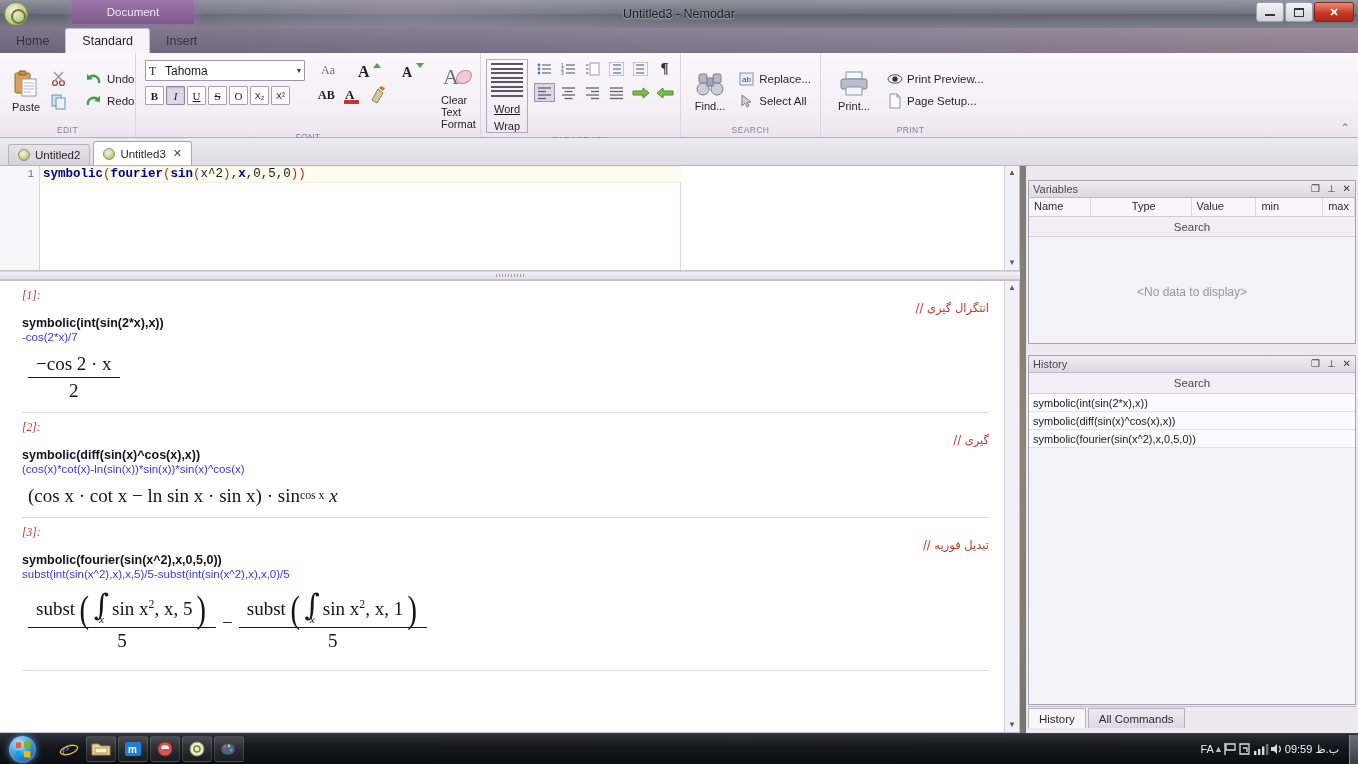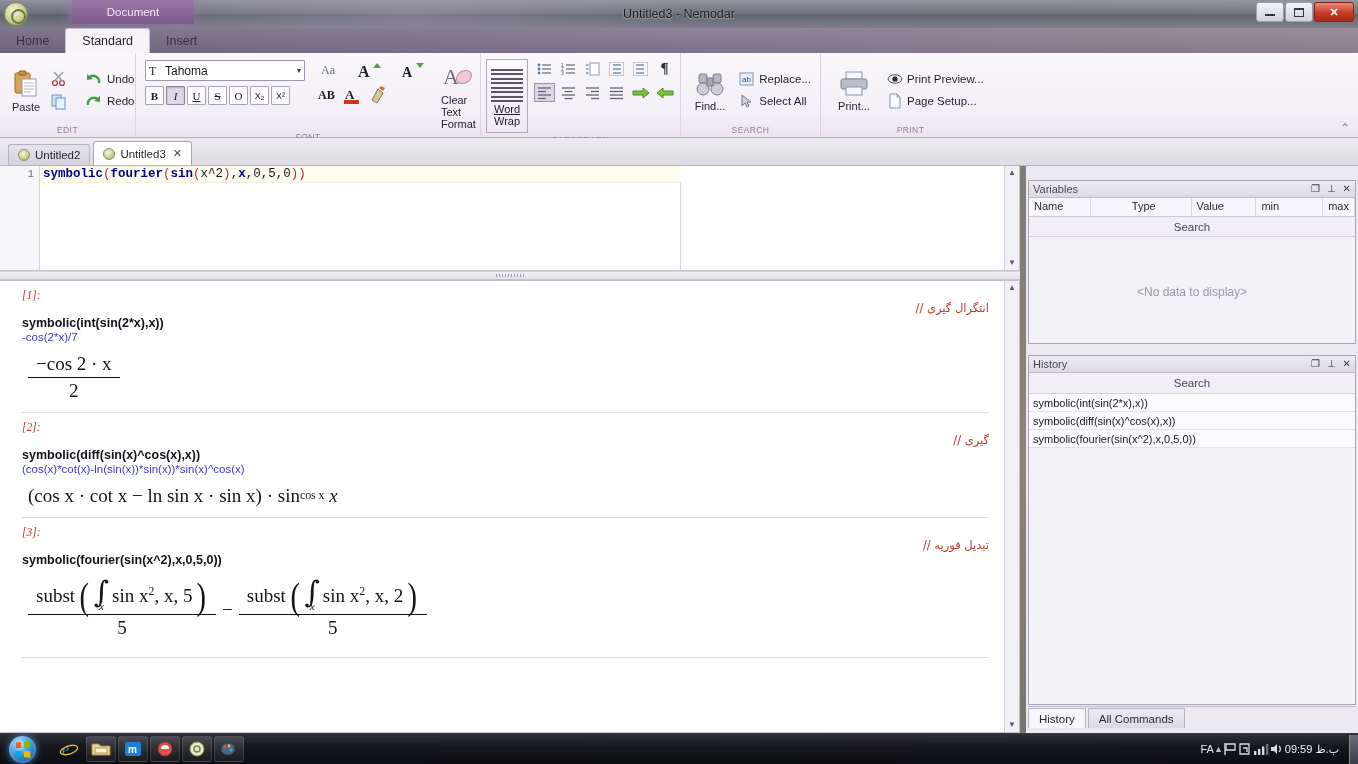--- a/index.html
+++ b/index.html
@@ -119,21 +119,21 @@
   .fontbox .arrow { margin-left:auto; font-size:8px; color:#3a3340; }
 
   .paraicon {
     width:21px; height:19px; border:1px solid transparent;
     display:flex; align-items:center; justify-content:center;
   }
   .paraicon.pressed { border-color:#9b93ab; background:#dcd6e5; }
 
   .wordwrap-btn {
     width:43px; height:74px; border:1px solid #b3a9bf; background:linear-gradient(180deg,#fbfafc,#eee8f2);
-    display:flex; flex-direction:column; align-items:center; justify-content:center;
+    display:flex; flex-direction:column; align-items:center; justify-content:space-between;
     font-size:11px; color:#221c28; padding-top:3px;
   }
   .ww-lines { width:32px; height:34px; display:flex; flex-direction:column; justify-content:space-between; }
   .ww-lines i { display:block; height:2px; background:#5d5566; }
 
   .ribbon-collapse {
     position:absolute; right:8px; bottom:2px; font-size:12px; color:#8a7b95;
   }
 
   
@@ -747,20 +747,21 @@
       <div class="cell-raw">(cos(x)*cot(x)-ln(sin(x))*sin(x))*sin(x)^cos(x)</div>
       <div class="cell-math">
         <span>(cos x · cot x − ln sin x · sin x) · sin</span><span class="sup">cos x</span>&nbsp;<span class="it">x</span>
       </div>
     </div>
 
     <div class="cell">
       <div class="cell-idx">[3]:</div>
       <div class="cell-comment">تبدیل فوریه //</div>
       <div class="cell-input">symbolic(fourier(sin(x^2),x,0,5,0))</div>
+      <div class="cell-raw">subst(int(sin(x^2),x),x,5)/5-subst(int(sin(x^2),x),x,0)/5</div>
       <div class="cell-math" style="padding-top:14px;">
 
         <span class="frac">
           <span class="num" style="display:flex;align-items:center;gap:3px;">
             <span>subst</span>
             <span class="bigparen">(</span>
             <span style="display:inline-flex;flex-direction:column;align-items:center;line-height:1;">
               <span class="integral">∫</span>
               <span class="it" style="font-size:.6em;margin-top:-4px;">x</span>
             </span>
@@ -774,21 +775,21 @@
         <span style="padding:0 6px;">−</span>
 
         <span class="frac">
           <span class="num" style="display:flex;align-items:center;gap:3px;">
             <span>subst</span>
             <span class="bigparen">(</span>
             <span style="display:inline-flex;flex-direction:column;align-items:center;line-height:1;">
               <span class="integral">∫</span>
               <span class="it" style="font-size:.6em;margin-top:-4px;">x</span>
             </span>
-            <span><span>sin x</span><span class="sup">2</span><span>, x, 2</span></span>
+            <span><span>sin x</span><span class="sup">2</span><span>, x, 1</span></span>
             <span class="bigparen">)</span>
           </span>
           <span class="bar"></span>
           <span class="den">5</span>
         </span>
 
       </div>
     </div>
 
     <div style="border-top:1px solid #dedbe3; height:1px; margin-top:8px;"></div>

